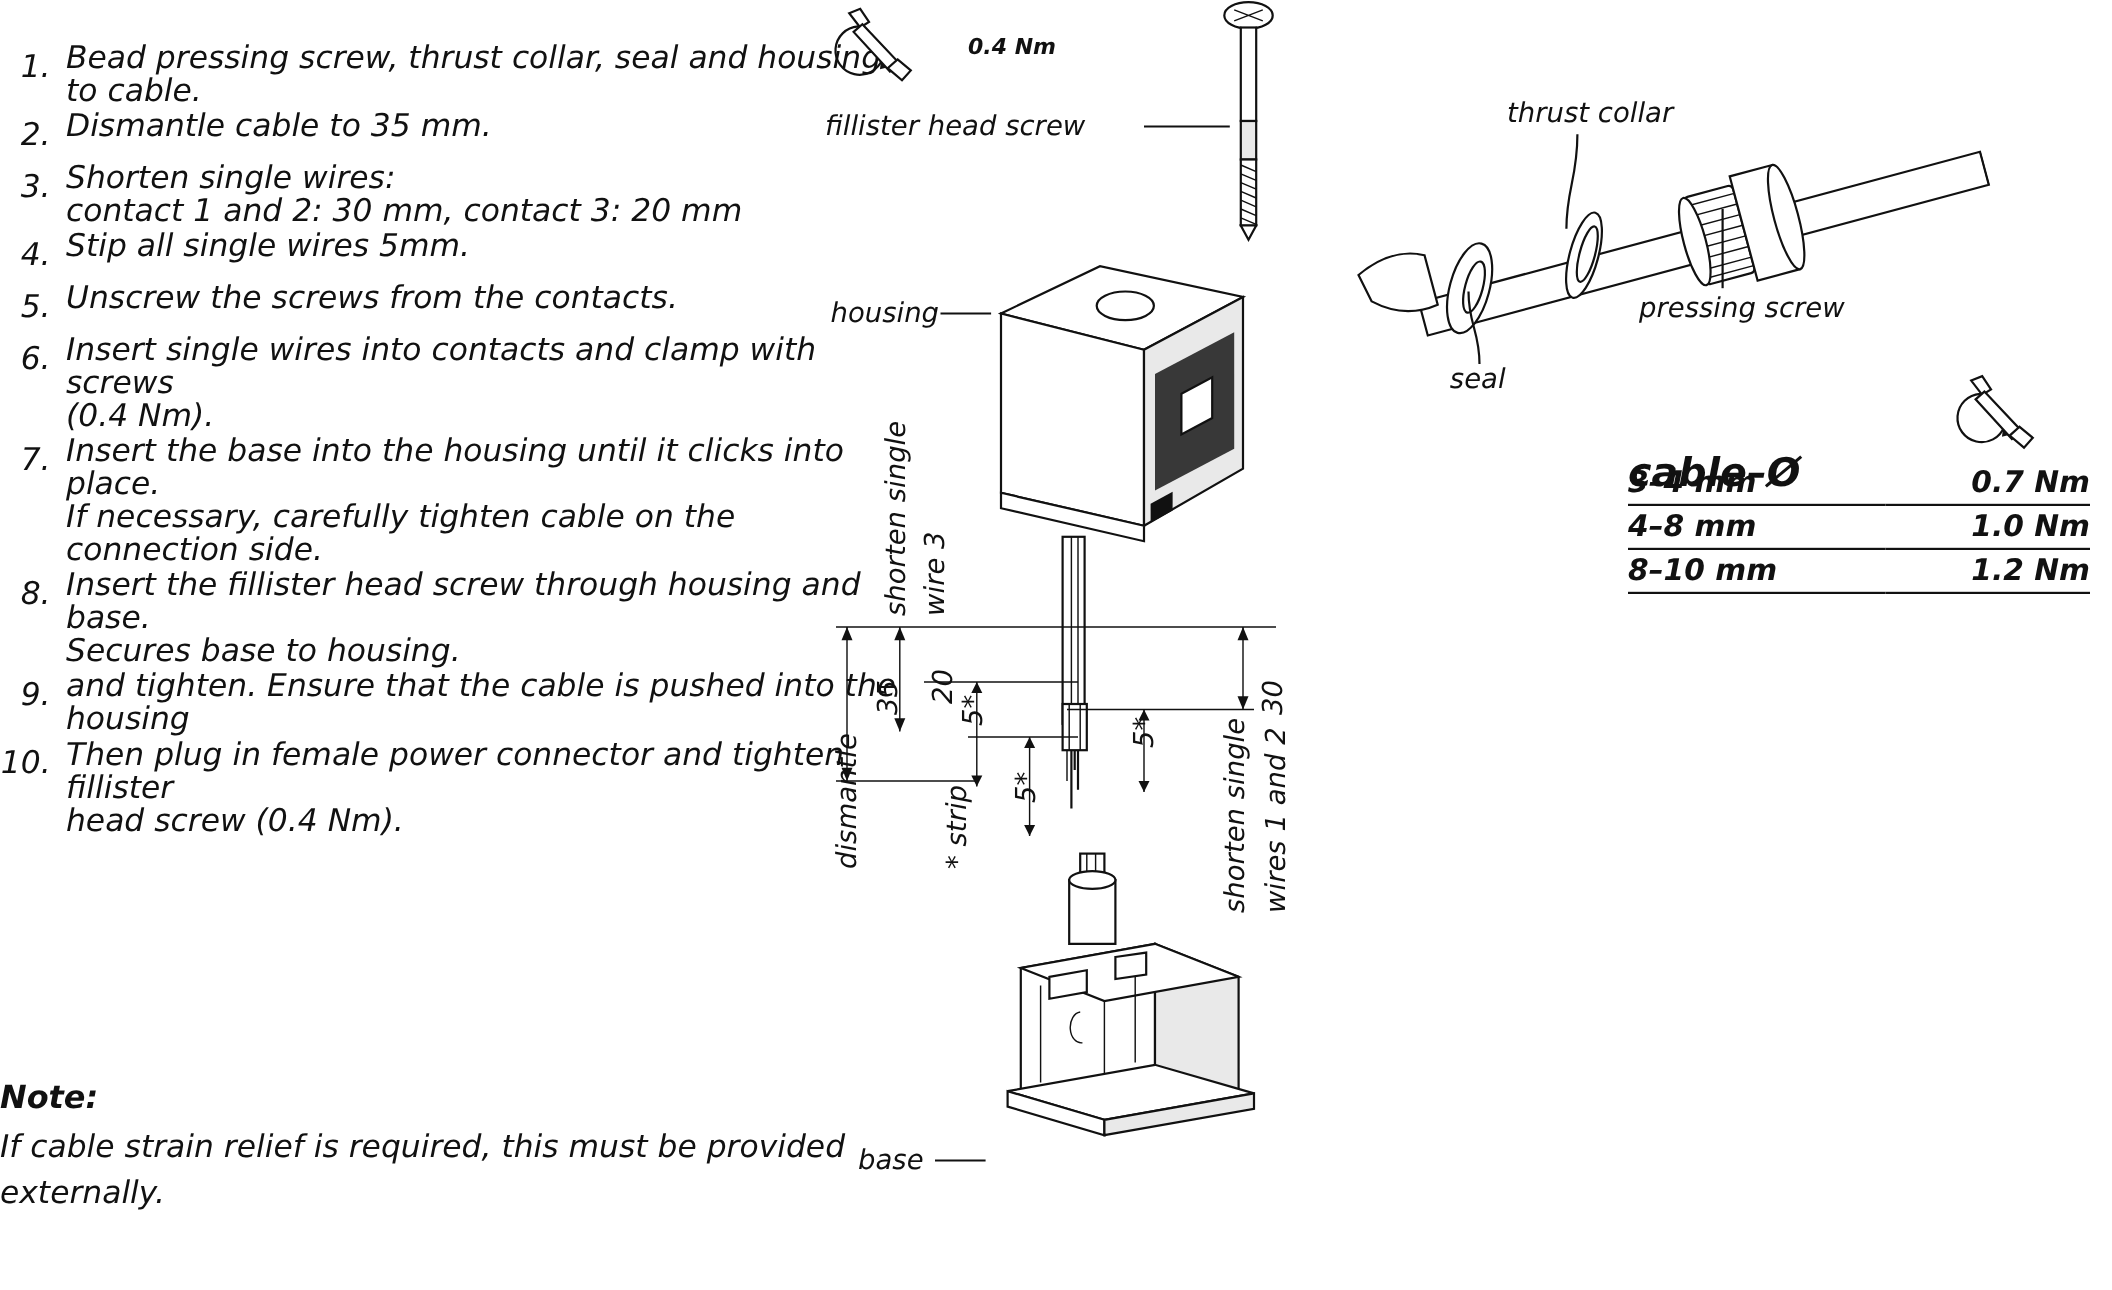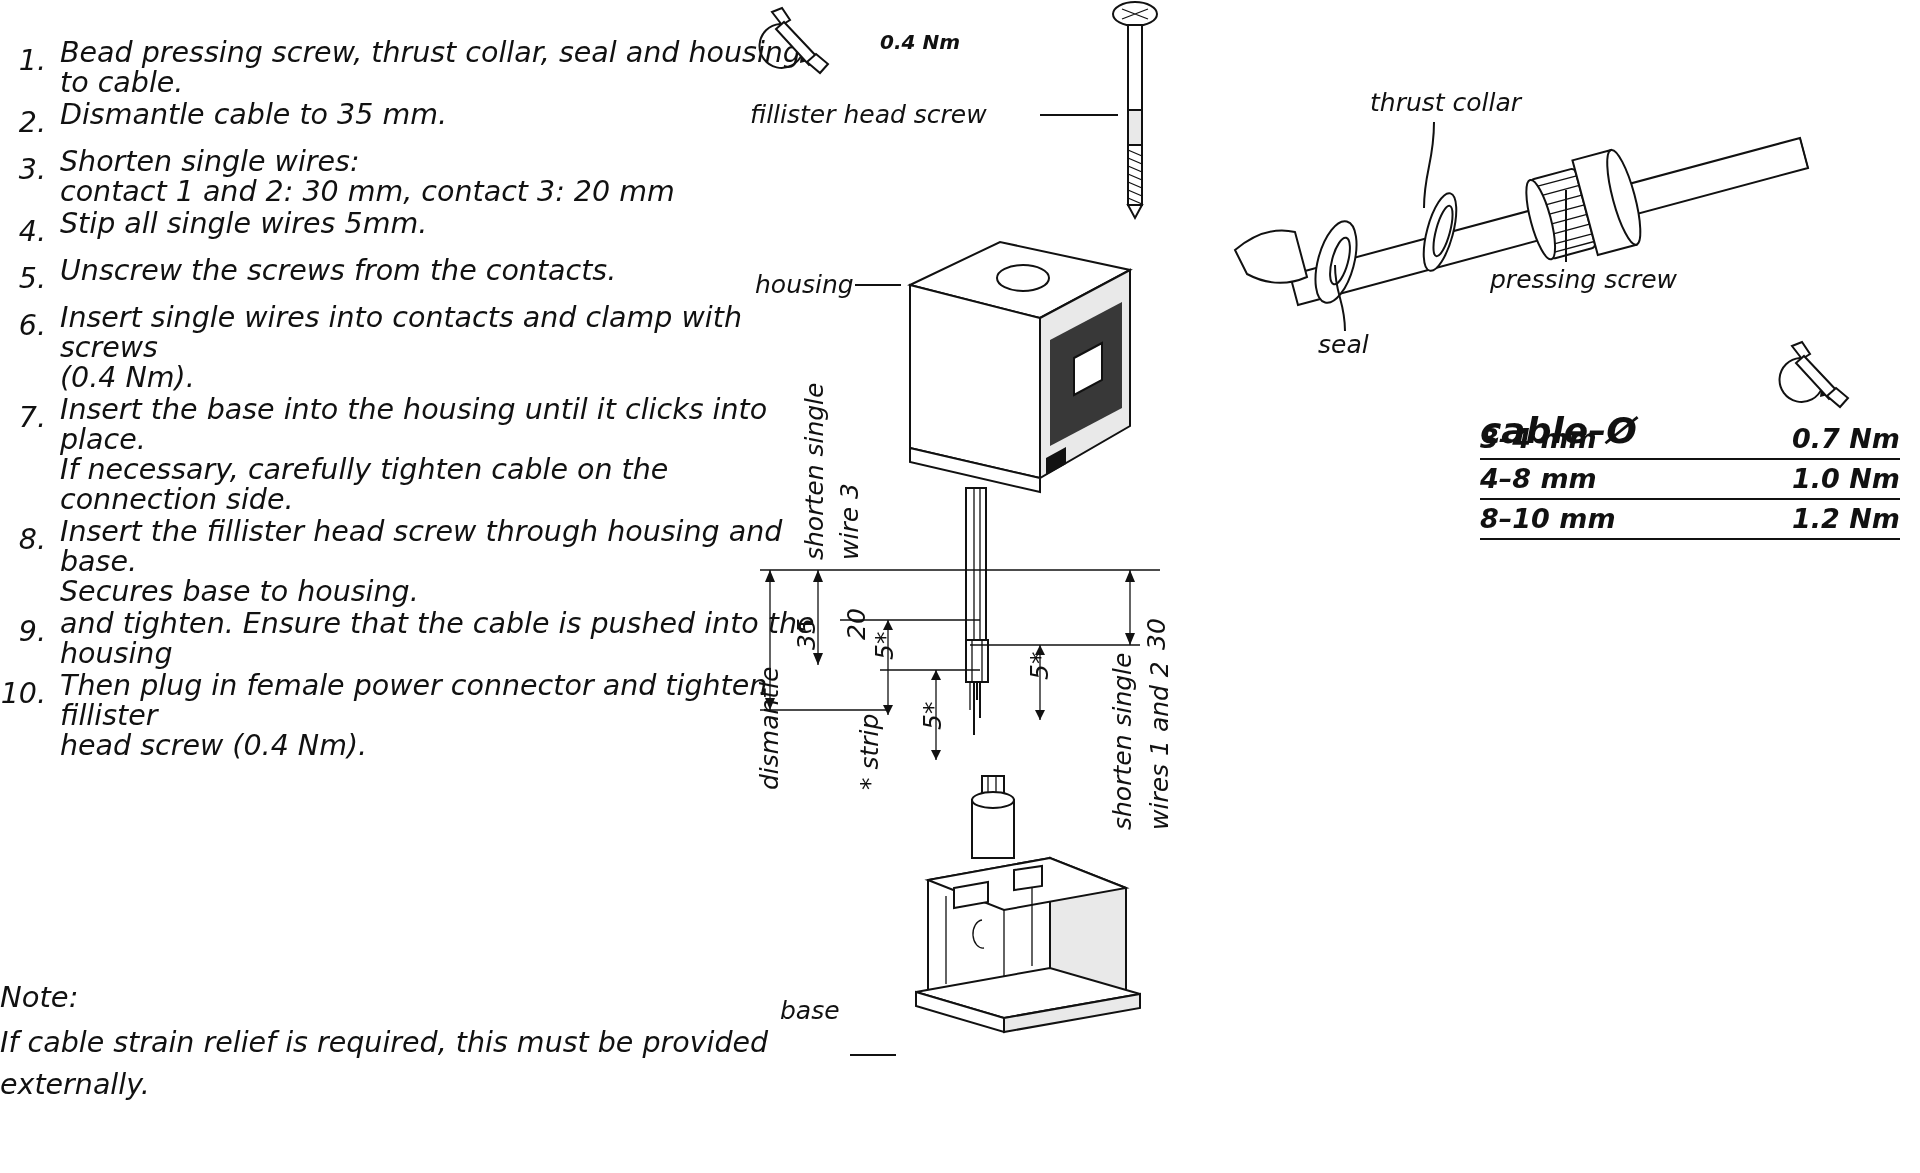--- a/index.html
+++ b/index.html
@@ -6,21 +6,21 @@
   body{width:1920px;height:1173px;position:relative;overflow:hidden;
        font-family:"DejaVu Sans","Liberation Sans",sans-serif;color:#111;}
 
   
   #instructions{position:absolute;left:0;top:38px;width:830px;}
   .inst-row{display:flex;align-items:flex-start;margin-bottom:2px;}
   .inst-num{width:46px;text-align:right;padding-right:14px;flex:0 0 46px;
             font-style:italic;font-size:28.5px;line-height:45px;}
   .inst-body{font-style:italic;font-size:28.5px;line-height:30px;}
   .inst-body .cont{display:block;}
-  #note-title{position:absolute;left:0;top:980px;font-weight:normal;font-style:italic;
+  #note-title{position:absolute;left:0;top:980px;font-weight:bold;font-style:italic;
               font-size:29px;}
   #note-text{position:absolute;left:0;top:1022px;font-style:italic;font-size:28.5px;
              width:820px;line-height:42px;}
 
   
   #drawing{position:absolute;left:860px;top:0;width:1060px;height:1173px;}
   .lbl{position:absolute;font-style:italic;font-size:25px;white-space:nowrap;}
   .lbl-b{position:absolute;font-style:italic;font-weight:bold;font-size:20px;white-space:nowrap;}
   .vert{transform:rotate(-90deg);transform-origin:left top;}
 
@@ -287,21 +287,21 @@
     <path class="ln-thin" d="M46 126 L46 214 M132 102 L132 196 M104 140 L104 236"></path>
     <path class="fillw" d="M54 118 L88 112 L88 132 L54 138 z"></path>
     <path class="fillw" d="M114 100 L142 96 L142 116 L114 120 z"></path>
 
     <path class="fillw" d="M16 222 L104 248 L240 224 L150 198 z"></path>
     <path class="fillw" d="M16 222 L104 248 L104 262 L16 236 z"></path>
     <path class="fillg" d="M104 248 L240 224 L240 238 L104 262 z"></path>
 
     <path class="ln-thin" d="M82 150 a10 14 0 1 0 2 28"></path>
   </svg>
-  <div class="lbl" style="left:-80px;top:996px;">base</div>
+  <div class="lbl" style="left:-80px;top:1040px;">base</div>
   <svg style="position:absolute;left:-10px;top:1052px;" width="50" height="6">
     <path class="ln" d="M0 3 L46 3"></path>
   </svg>
 </div>
 
 <svg style="position:absolute;left:1770px;top:340px;" width="120" height="80" viewBox="0 0 120 80">
   <path class="ln" d="M30 18 a22 22 0 1 0 22 30" stroke-width="7" stroke-linecap="round"></path>
   <path class="fillk" d="M52 40 l18 12 -20 5 z"></path>
   <path class="fillw" d="M22 6 l10 -4 8 12 -8 5 z" stroke-width="4"></path>
   <path class="fillw" d="M34 16 l34 36 -9 7 -33 -36 z" stroke-width="4"></path>

